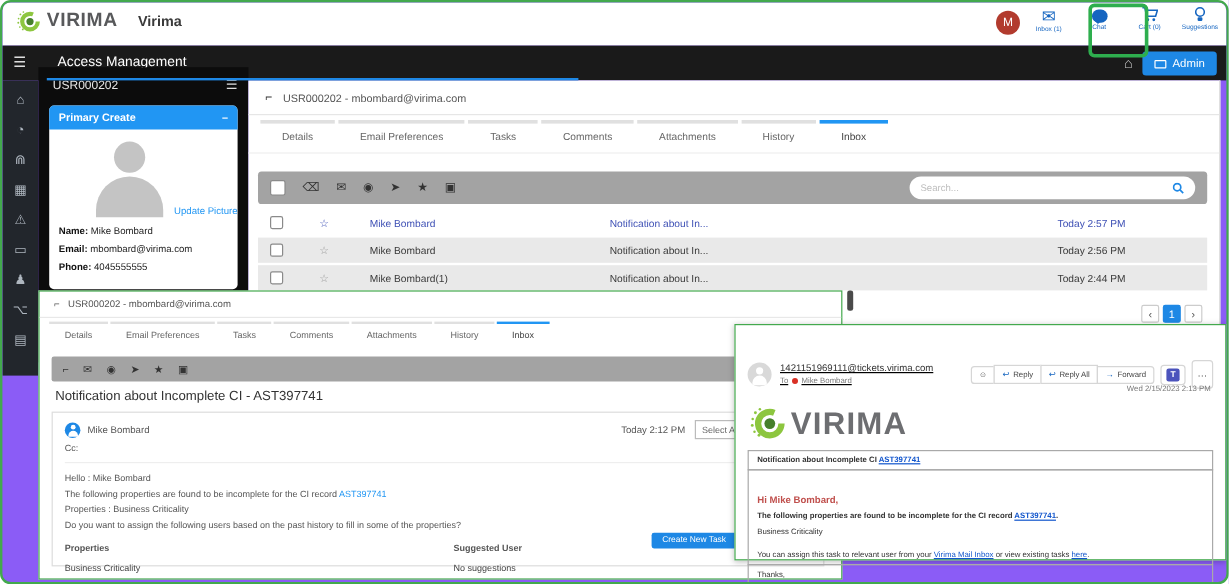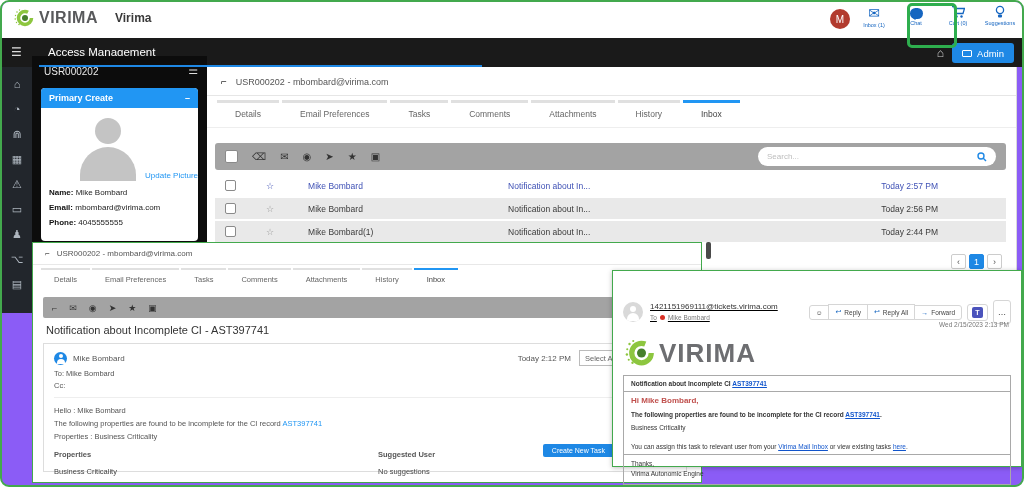--- a/index.html
+++ b/index.html
@@ -145,21 +145,21 @@
   .o-sq { margin-left:5px; border:1px solid #d6d6d6; background:#fff; padding:2px 4px; border-radius:3px; cursor:pointer; }
   .teams { width:11px; height:11px; background:#4b53bc; color:#fff; font-size:7px; border-radius:2px;
            display:flex; align-items:center; justify-content:center; font-weight:bold; }
   .o-more { font-size:8px; color:#444; line-height:9px; }
   .o-date { position:absolute; right:2px; top:19px; font-size:6.5px; color:#777; }
   .o-logo { display:flex; align-items:center; gap:4px; margin:10px 0 8px 2px; }
   .o-logo-text { font-size:26px; font-weight:bold; color:#6d6e71; letter-spacing:1px; line-height:26px; }
   .o-box { border:1px solid #a9a9a9; padding:4px 7px; font-size:6.5px; color:#333; margin-top:-1px; }
   .o-box a { color:#1155cc; cursor:pointer; }
   .o-box .hl { font-weight:bold; }
-  .greet { color:#c0504d; font-weight:bold; font-size:8px; margin-bottom:6px; }
+  .greet { color:#c0504d; font-weight:bold; font-size:8px; margin-bottom:6px;margin-top:16px; }
   .o-gap { height:6px; }
   .sig-line { line-height:1.6; }
 </style>
 </head>
 <body>
 
 <div class="page">
 
   <div class="top-header">
     <div class="logo-group">
@@ -343,28 +343,28 @@
         <span class="av-blue"></span>
         <span class="mc-sender">Mike Bombard</span>
         <span class="mc-right">
           <span class="mc-time">Today 2:12 PM</span>
           <span class="select-box">
             <span>Select Actions</span>
             <span>▾</span>
           </span>
         </span>
       </div>
-      <div class="mc-to">To: Mike Bombard</div>
       <div class="mc-cc">Cc:</div>
       <div class="mc-body">
         <div>Hello : Mike Bombard</div>
         <div>
           <span>The following properties are found to be incomplete for the CI record </span><a>AST397741</a>
         </div>
         <div>Properties : Business Criticality</div>
+        <div>Do you want to assign the following users based on the past history to fill in some of the properties?</div>
       </div>
       <div class="ptable">
         <div class="pt-head">
           <span class="pt-c1">Properties</span>
           <span>Suggested User</span>
         </div>
         <div class="pt-row">
           <span class="pt-c1">Business Criticality</span>
           <span>No suggestions</span>
         </div>

